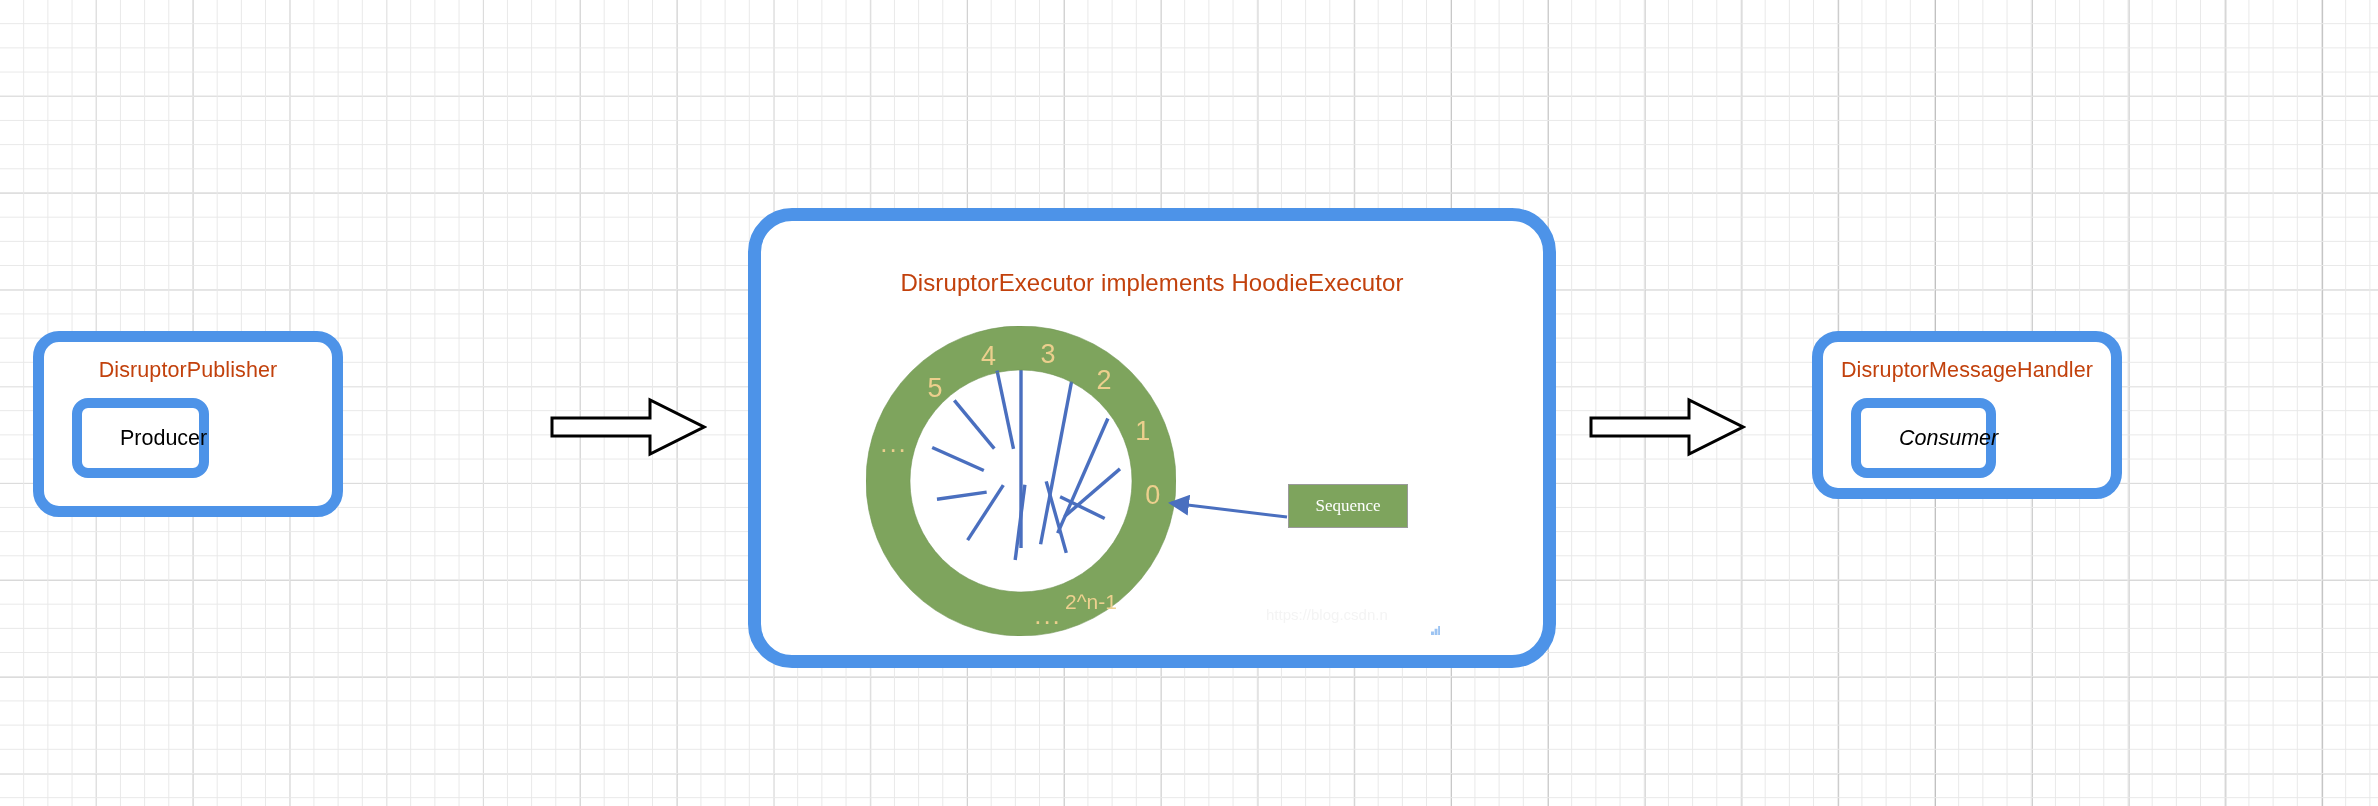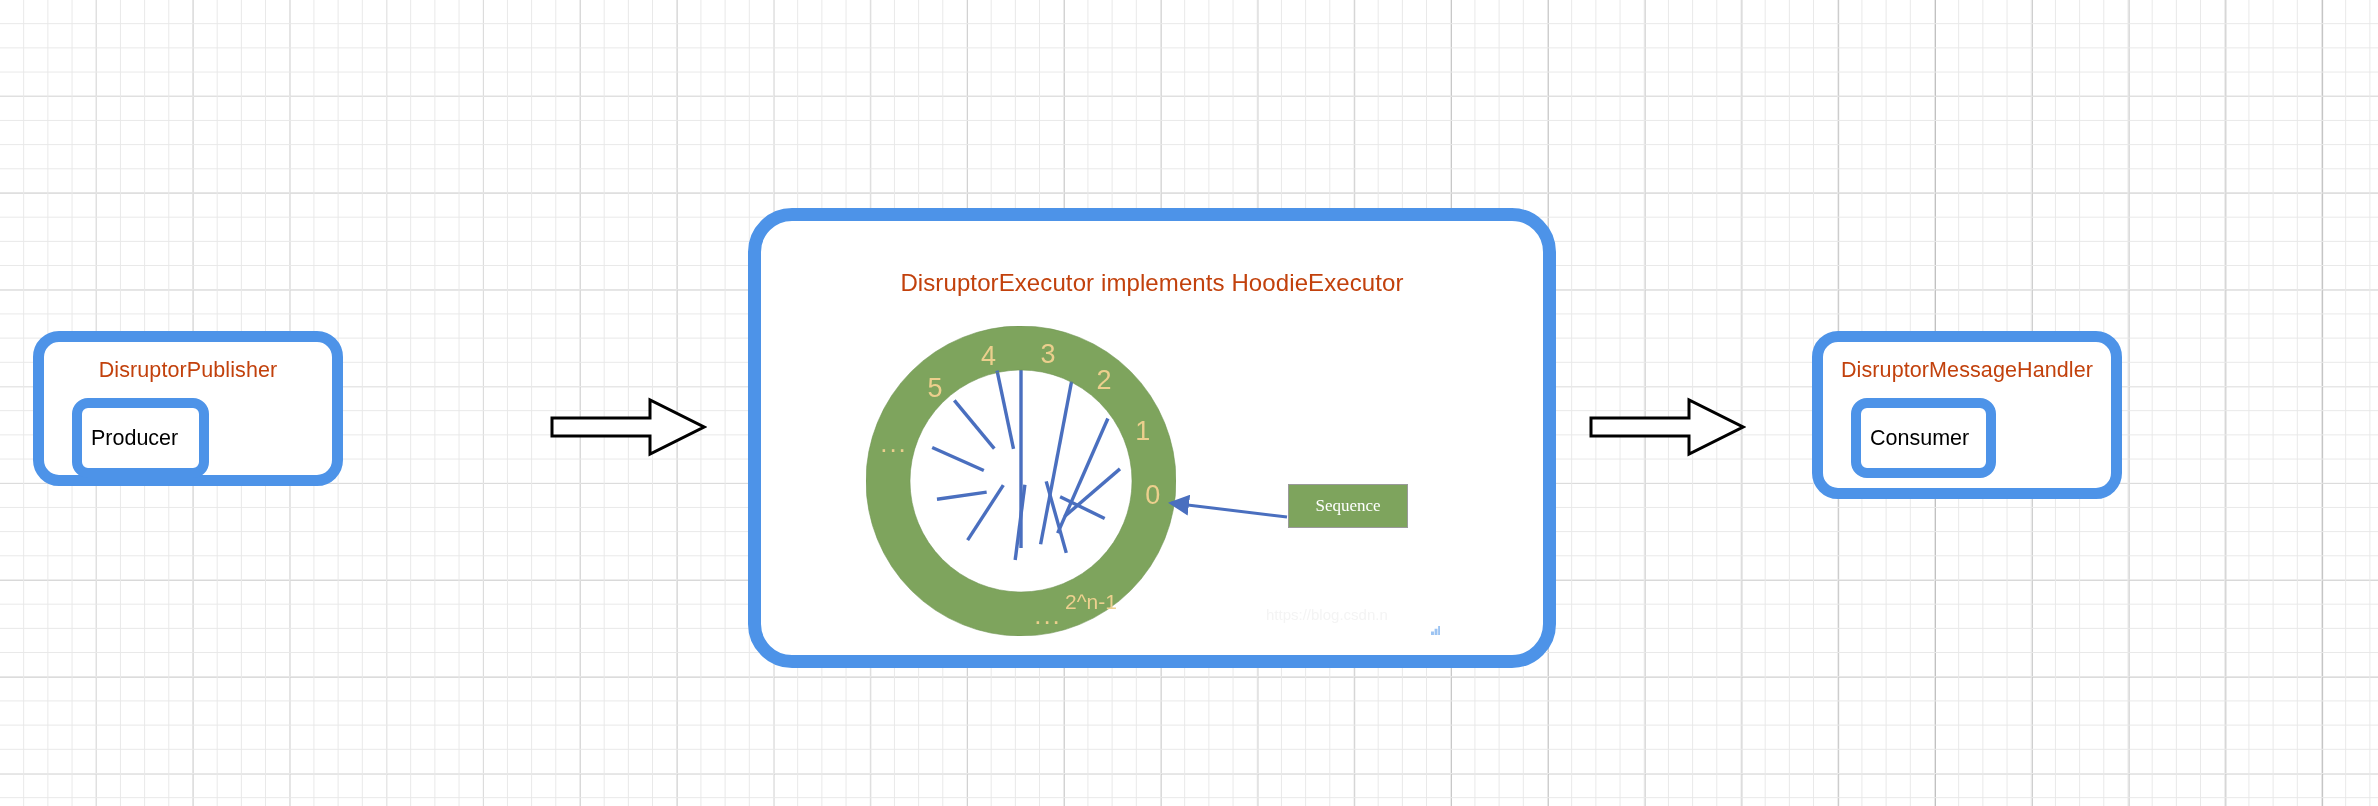--- a/index.html
+++ b/index.html
@@ -58,21 +58,21 @@
   .inner-box {
     position: absolute;
     box-sizing: border-box;
     background: #ffffff;
     border: 10px solid #4d93e8;
     border-radius: 16px;
     display: flex;
     align-items: center;
   }
   .inner-label {
-    padding-left: 9px;
+    padding-left: 38px;
     color: #000000;
     font-size: 21.5px;
     font-family: "Liberation Sans", sans-serif;
     white-space: nowrap;
   }
 
   
   .block-arrow {
     position: absolute;
   }
@@ -135,21 +135,21 @@
     background: #4d93e8;
     opacity: 0.55;
     clip-path: polygon(0 100%, 0 60%, 33% 60%, 33% 100%, 40% 100%, 40% 30%, 72% 30%, 72% 100%, 79% 100%, 79% 0, 100% 0, 100% 100%);
   }
 </style>
 </head>
 <body>
 
 <div id="canvas">
 
-  <div class="outer-box" style="left:33px; top:331px; width:310px; height:155px;text-decoration:underline;">
+  <div class="outer-box" style="left:33px; top:331px; width:310px; height:186px;text-decoration:underline;">
     <div class="box-title" style="top:16px;">DisruptorPublisher</div>
     <div class="inner-box" style="left:28px; top:56px; width:137px; height:80px;">
       <span class="inner-label">Producer</span>
     </div>
   </div>
 
   <svg class="block-arrow" style="left:550px; top:397px;" width="157" height="60" viewBox="0 0 157 60">
     <polygon points="2,21 100,21 100,3 154,30 100,57 100,39 2,39" fill="#ffffff" stroke="#000000" stroke-width="3"></polygon>
   </svg>
 
@@ -215,18 +215,18 @@
     <div class="watermark" style="left:505px; top:385px;">https://blog.csdn.n</div>
     <div class="wm-badge" style="left:670px; top:405px;"></div>
   </div>
 
   <svg class="block-arrow" style="left:1589px; top:397px;" width="157" height="60" viewBox="0 0 157 60">
     <polygon points="2,21 100,21 100,3 154,30 100,57 100,39 2,39" fill="#ffffff" stroke="#000000" stroke-width="3"></polygon>
   </svg>
 
   <div class="outer-box" style="left:1812px; top:331px; width:310px; height:168px;">
     <div class="box-title" style="top:16px;">DisruptorMessageHandler</div>
-    <div class="inner-box" style="left:28px; top:56px; width:145px; height:80px;">
+    <div class="inner-box" style="left:28px; top:56px; width:145px; height:80px;font-style:italic;">
       <span class="inner-label">Consumer</span>
     </div>
   </div>
 
 </div>
 
 </body></html>

